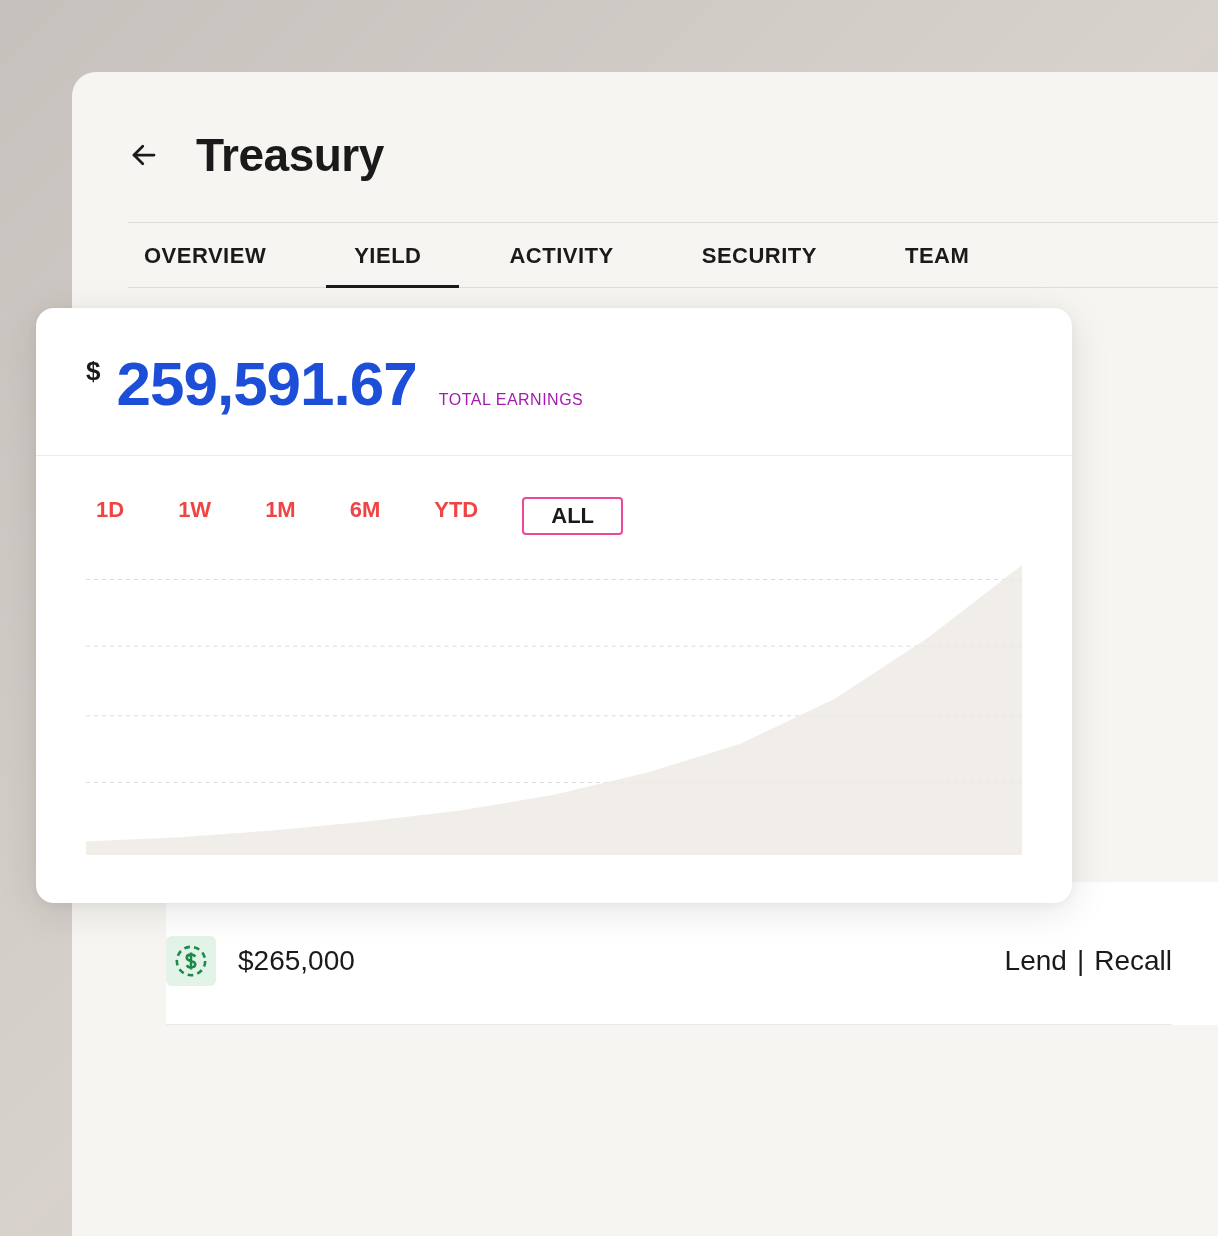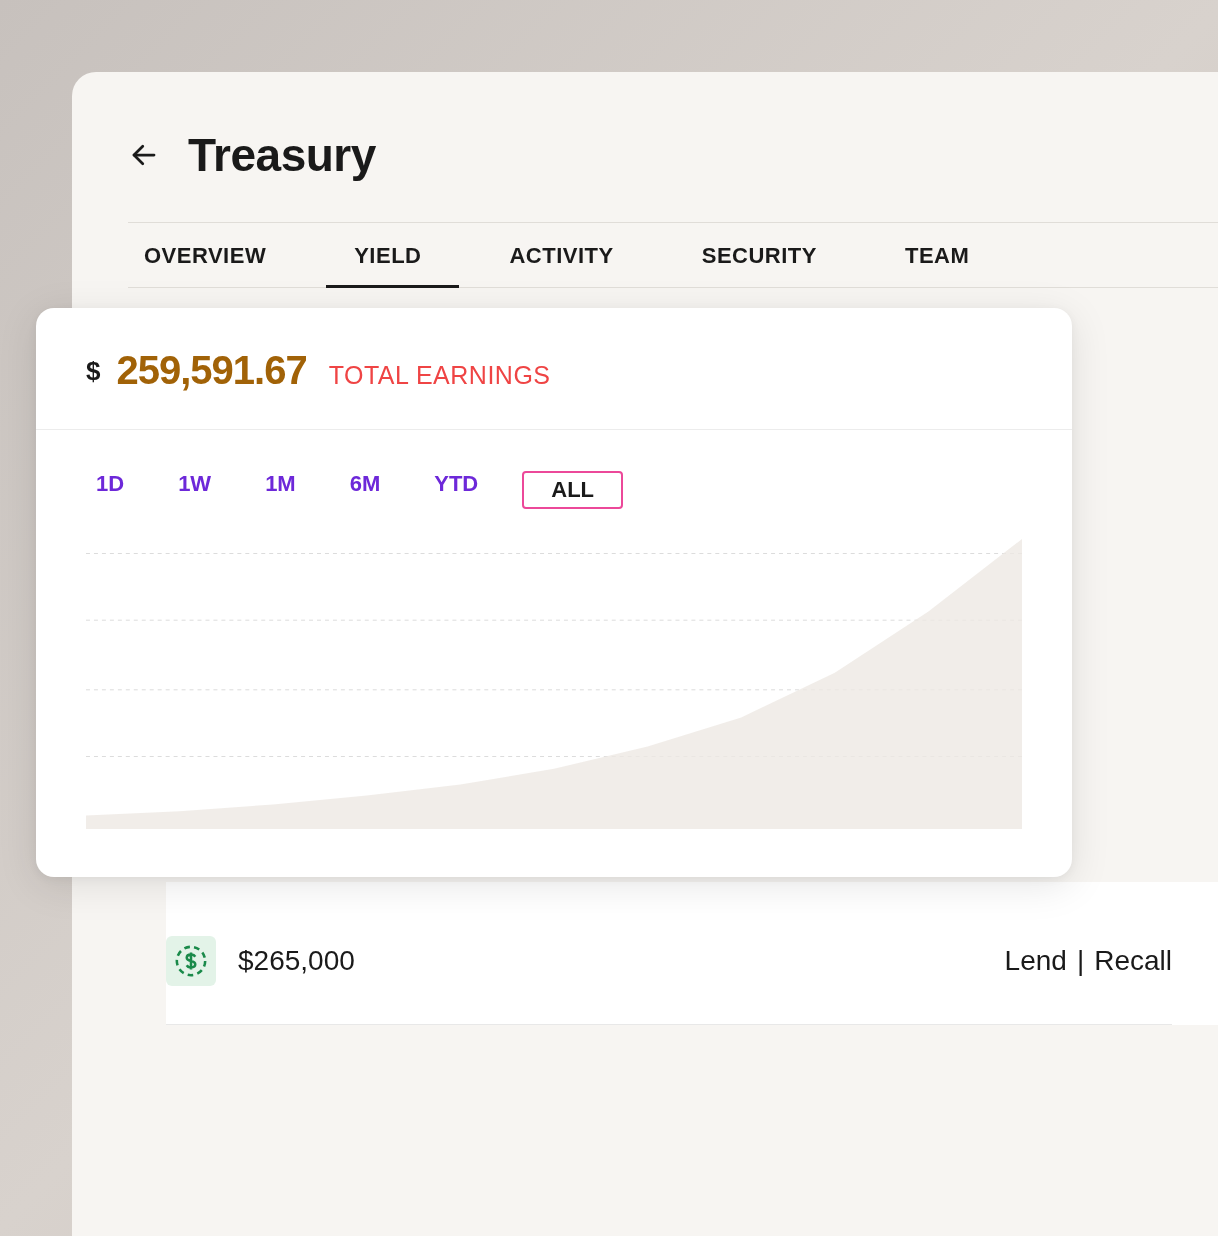--- a/index.html
+++ b/index.html
@@ -21,21 +21,21 @@
       left: 72px;
       right: 0;
       bottom: 0;
       background: #f7f5f2;
       border-radius: 24px 0 0 0;
       padding: 56px 0 0 56px;
     }
     .header-row {
       display: flex;
       align-items: center;
-      gap: 28px;
+      gap: 36px;
       margin-bottom: 40px;
     }
     .back-arrow {
       width: 32px;
       height: 32px;
       display: flex;
       align-items: center;
       justify-content: center;
       cursor: pointer;
       color: #1a1a1a;
@@ -90,42 +90,42 @@
       border-bottom: 1px solid #ececec;
     }
     .currency-symbol {
       font-size: 26px;
       font-weight: 600;
       color: #1a1a1a;
       align-self: flex-start;
       margin-top: 8px;
     }
     .earnings-amount {
-      font-size: 40px;
-      font-weight: 700;
-      color: #a16207;
+      font-size: 62px;
+      font-weight: 700;
+      color: #1d4ed8;
       letter-spacing: -1px;
     }
     .earnings-label {
-      font-size: 25px;
-      font-weight: 500;
-      color: #ef4444;
+      font-size: 16px;
+      font-weight: 500;
+      color: #a21caf;
       letter-spacing: 0.5px;
       margin-left: 6px;
     }
     .range-row {
       display: flex;
       gap: 34px;
       align-items: center;
       padding: 28px 50px 10px 50px;
     }
     .range-btn {
       font-size: 22px;
       font-weight: 600;
-      color: #6d28d9;
+      color: #ef4444;
       cursor: pointer;
       padding: 4px 8px;
       border: 2px solid transparent;
       border-radius: 4px;
     }
     .range-btn.active {
       color: #1a1a1a;
       border: 2px solid #ec4899;
       padding: 4px 27px;
       margin-top: 13px;

